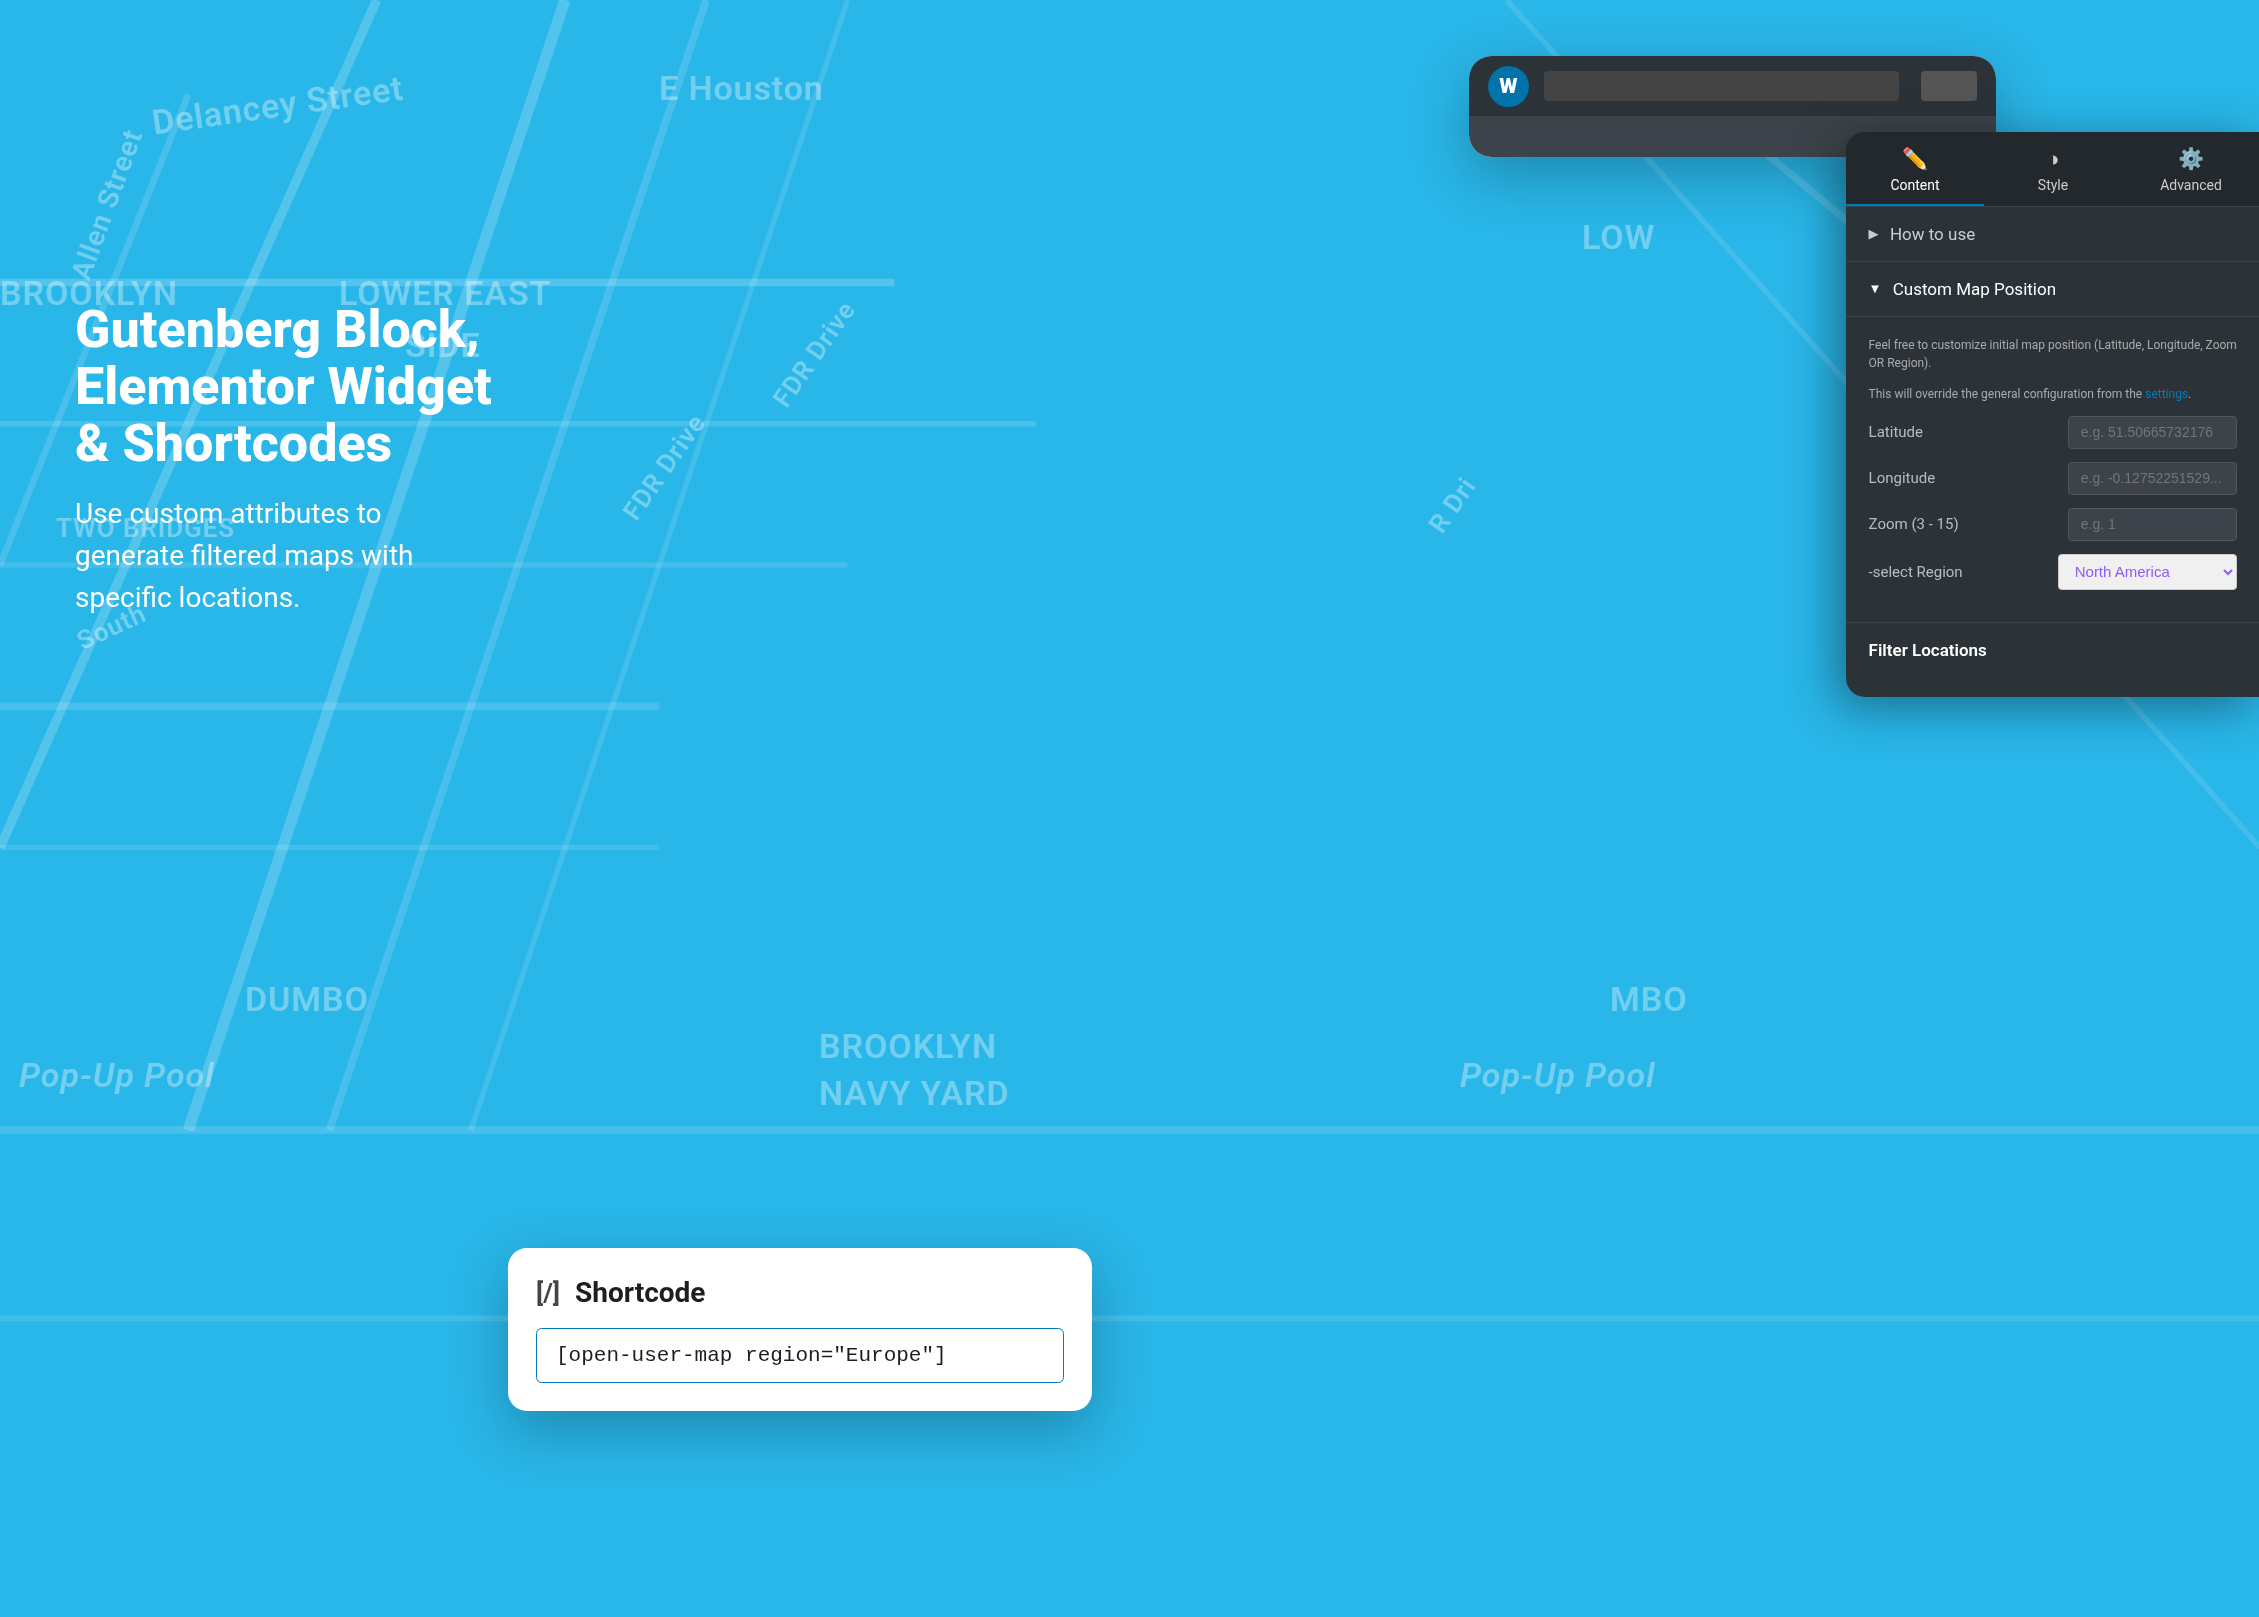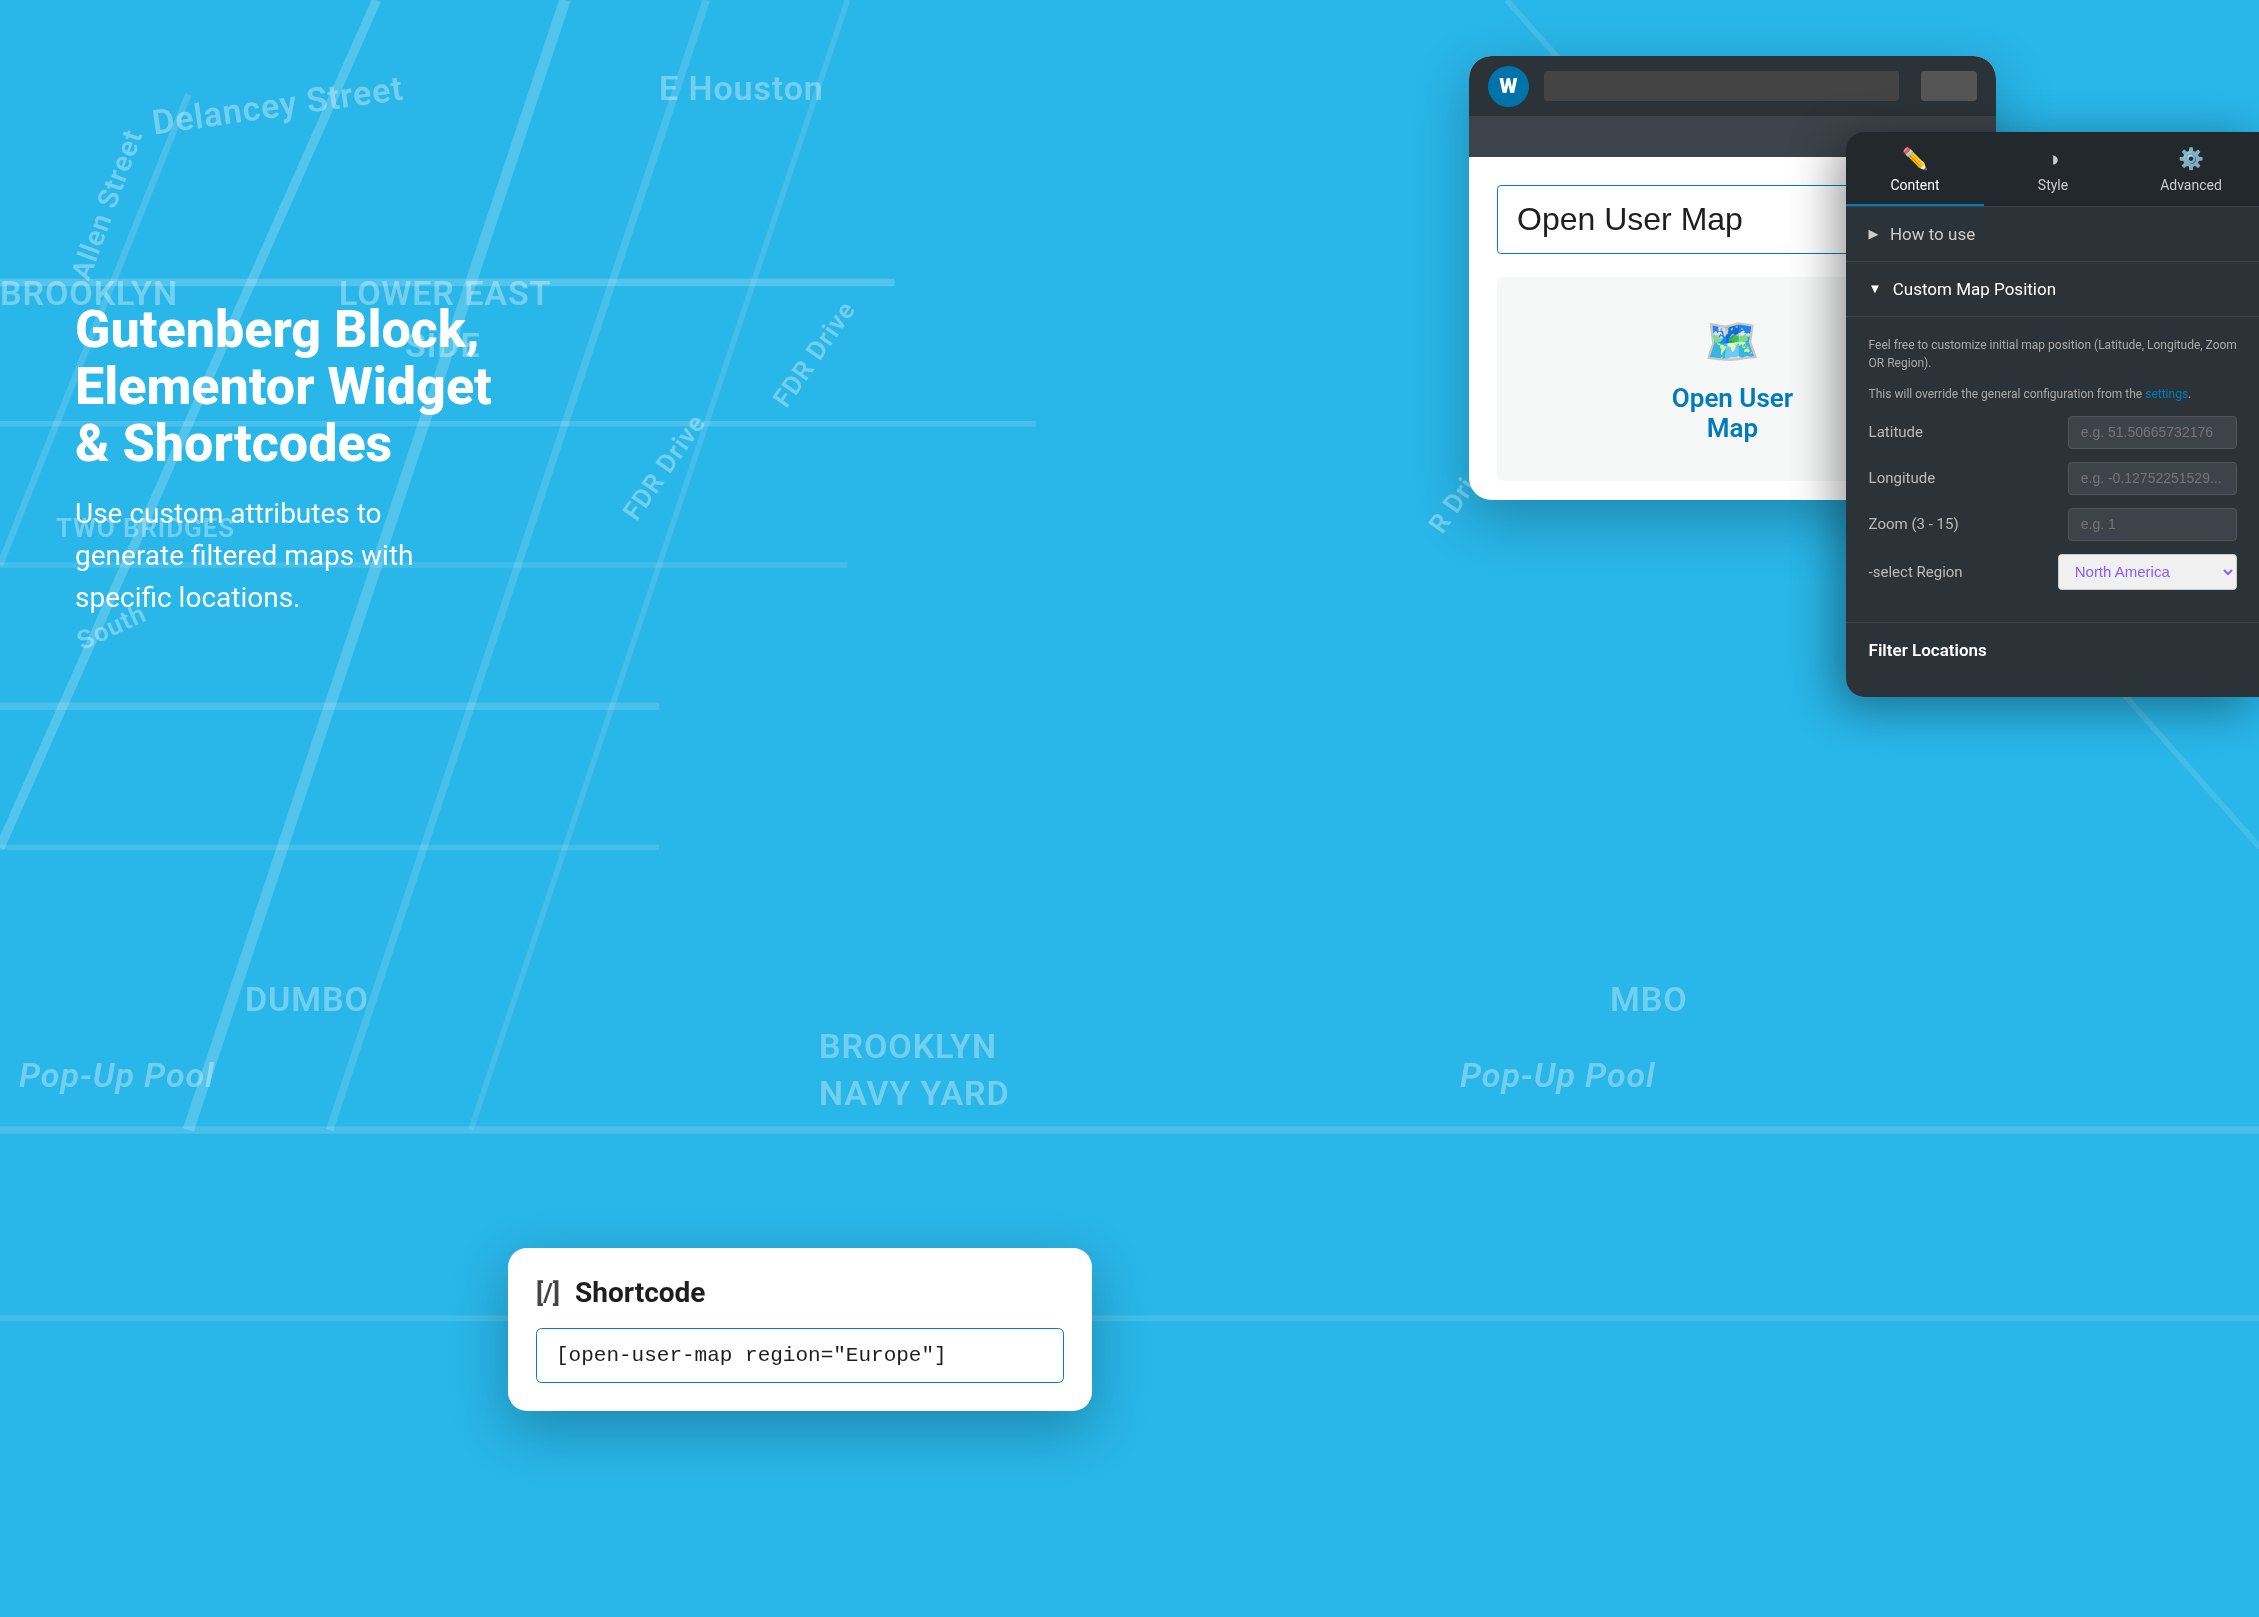--- a/index.html
+++ b/index.html
@@ -367,27 +367,20 @@
   </p>
 </div>
 
 <div class="wp-panel">
   <div class="wp-panel-header">
     <div class="wp-logo">W</div>
     <div style="flex:1;height:30px;background:#444;border-radius:3.8px;"></div>
     <div style="width:56px;height:30px;background:#555;border-radius:3.8px;margin-left:7.5px;"></div>
   </div>
   <div class="wp-menu-bar"></div>
-  <div class="wp-content-area">
-    <input class="block-title-input" value="Open User Map" readonly="" style="">
-    <div class="block-preview">
-      <div class="map-icon">🗺️</div>
-      <div class="block-link-text">Open User<br>Map</div>
-    </div>
-  </div>
 </div>
 
 <div class="elementor-panel">
 
   <div class="elementor-tabs">
     <div class="elementor-tab active">
       <span class="elementor-tab-icon">✏️</span>
       <span class="elementor-tab-label">Content</span>
     </div>
     <div class="elementor-tab">

